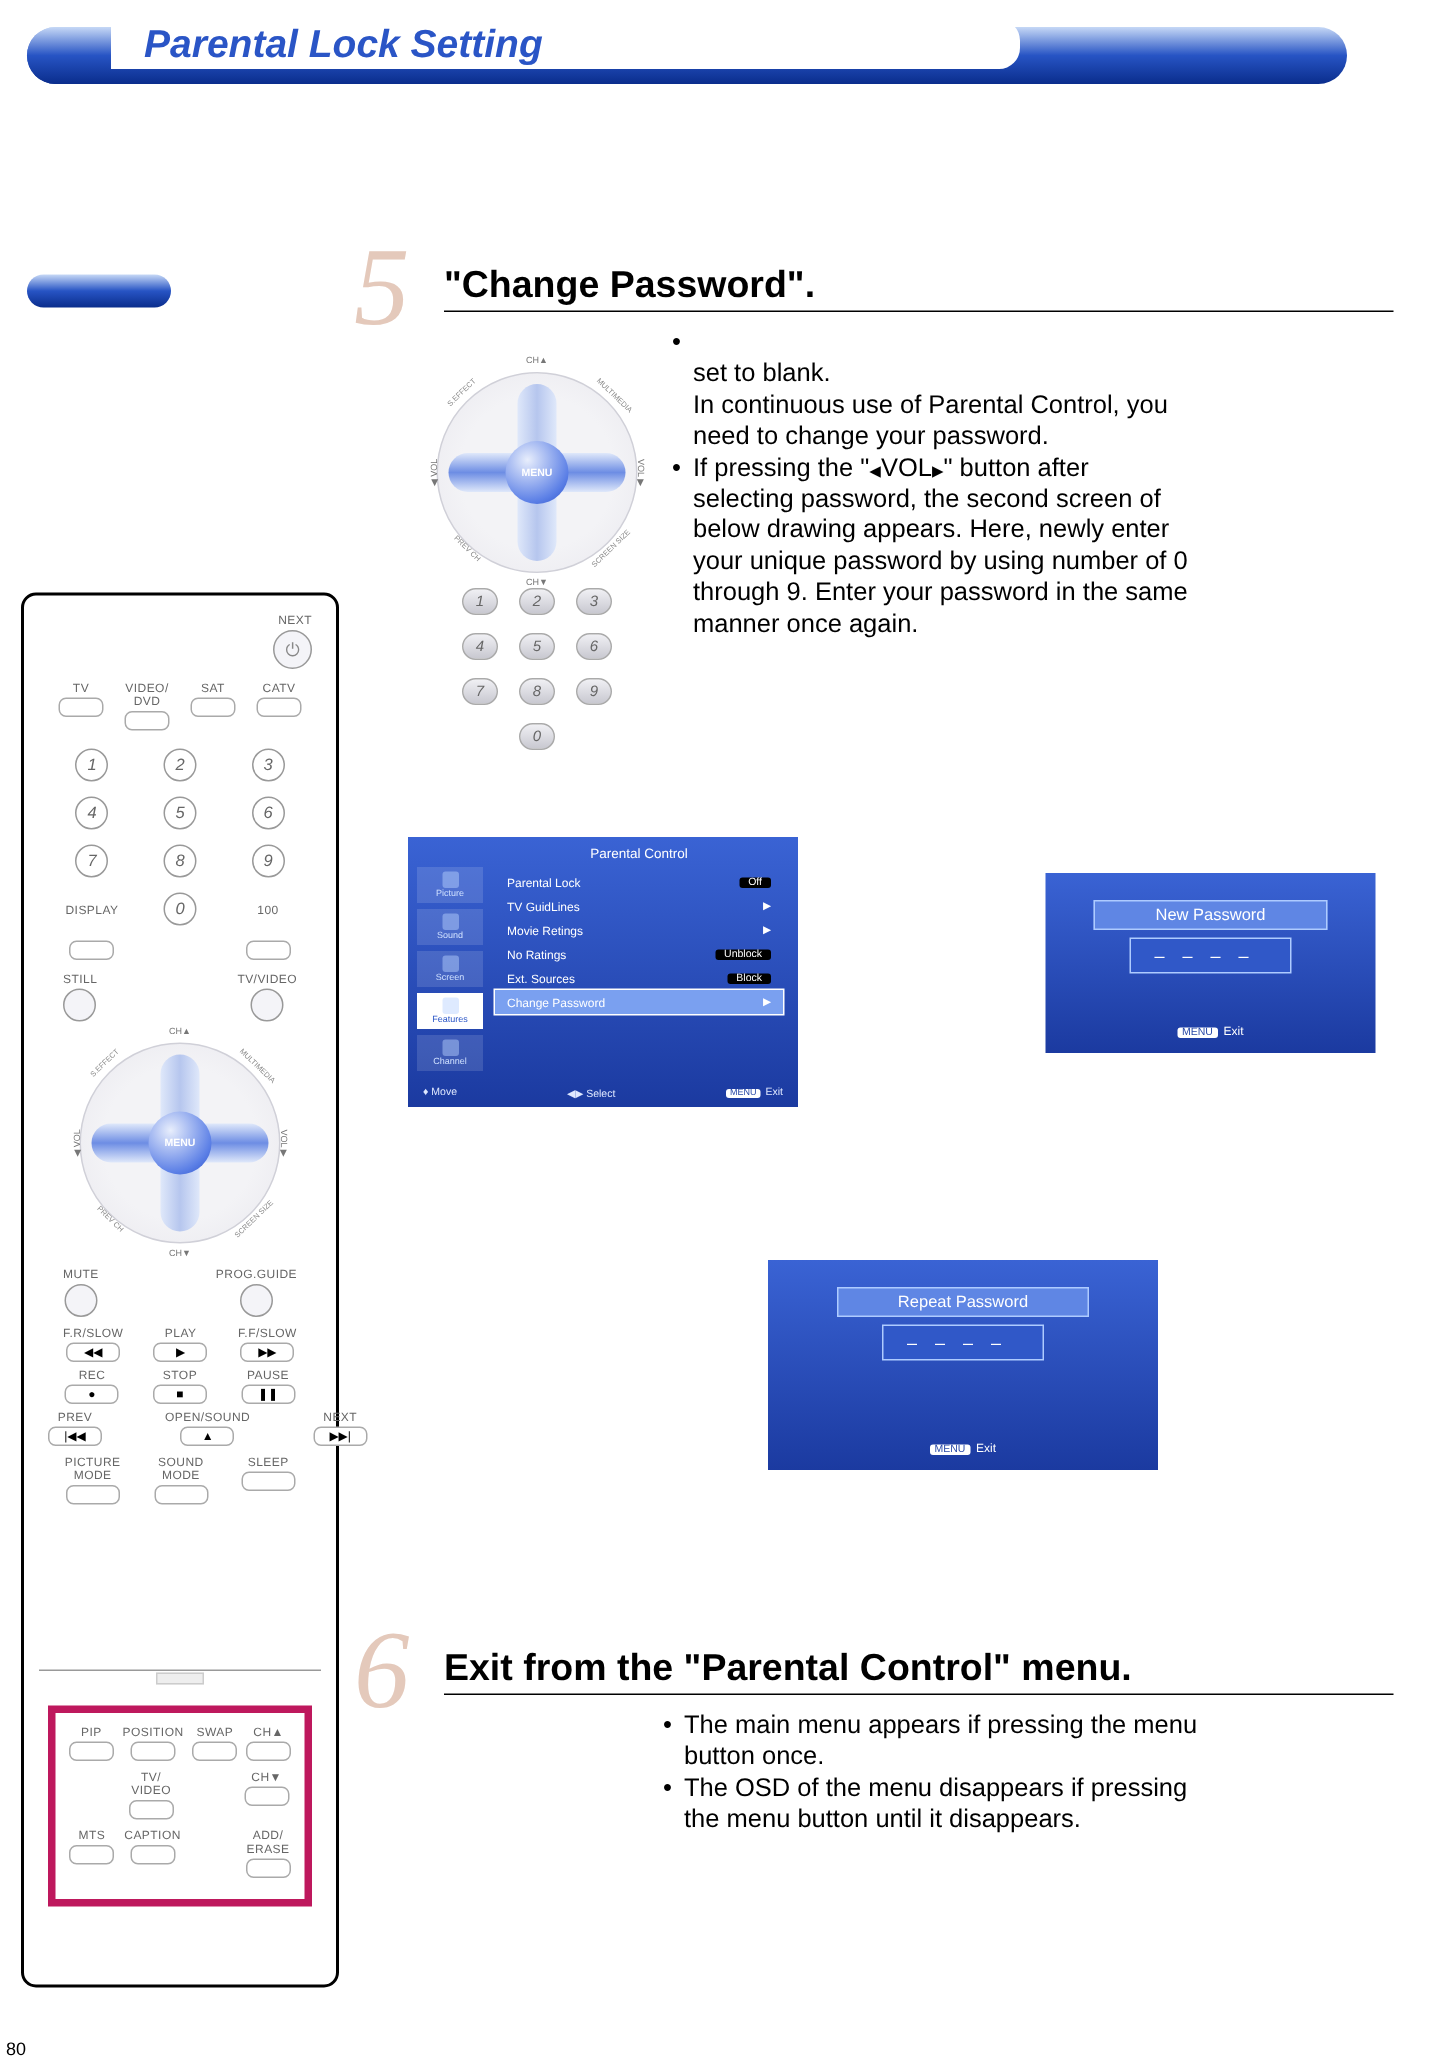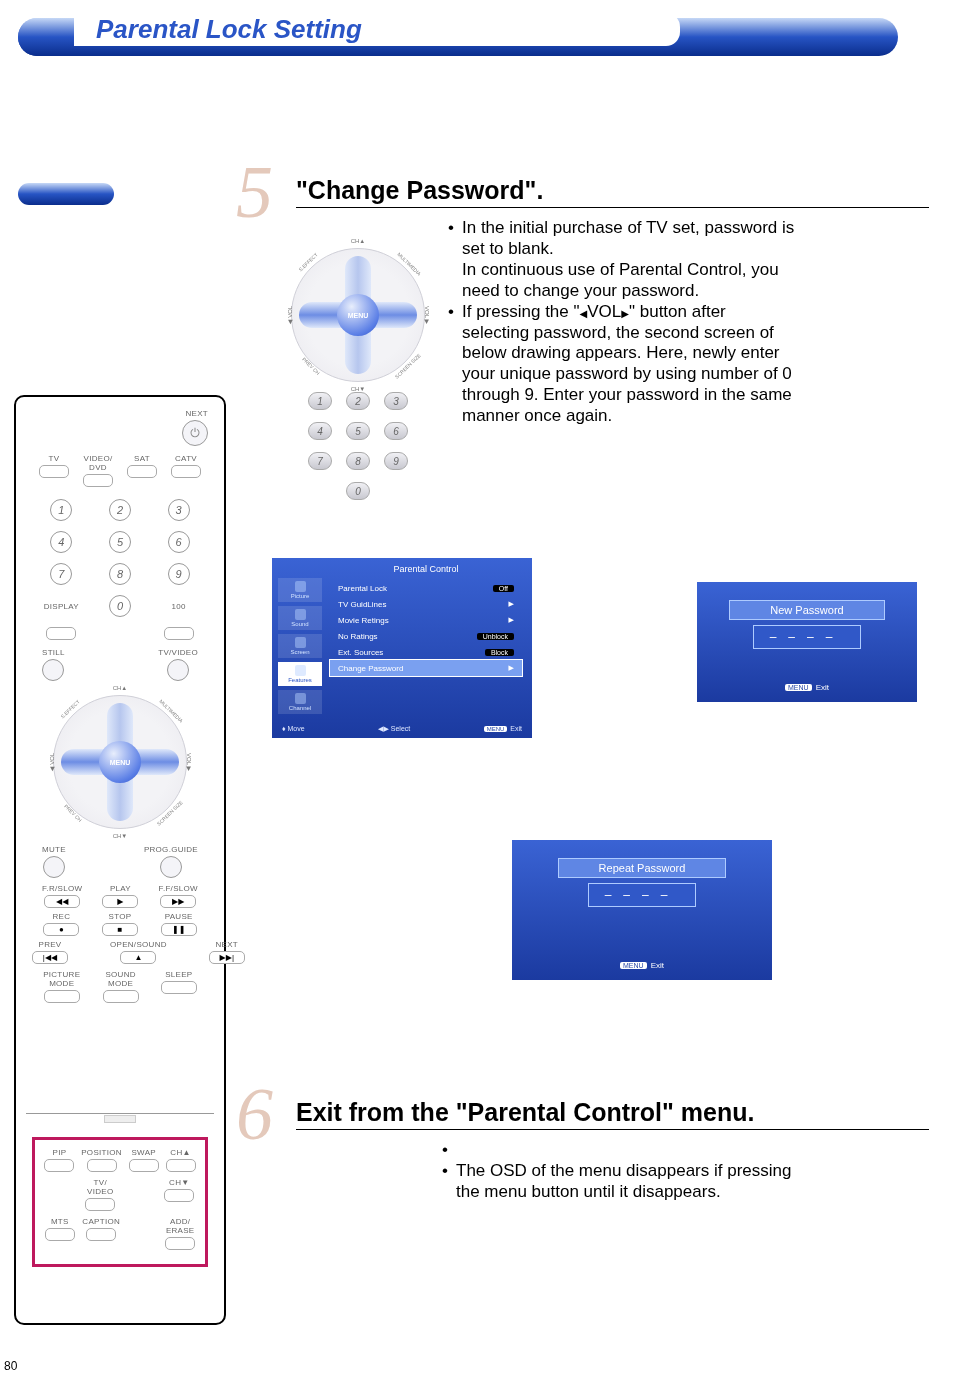--- a/index.html
+++ b/index.html
@@ -223,21 +223,21 @@
 
   .page-num {
     position: absolute;
     left: 4px; bottom: 6px;
     font-size: 12px;
   }
 
   .small-remote-block {
     position: absolute;
     left: 16px; right: 16px; top: 740px;
-    border: 3px solid #be185d;
+    border: 5px solid #be185d;
     padding: 8px 6px 14px 6px;
     font-size: 7px;
   }
   .vol-tri{ font-size:10px; }
 </style>
 </head>
 <body>
 
 <div class="title-bar">
   <div class="pill-left"></div>
@@ -276,21 +276,21 @@
         <div class="nbtn">7</div>
         <div class="nbtn">8</div>
         <div class="nbtn">9</div>
         <div class="nbtn zero">0</div>
       </div>
     </div>
     <div class="text-col bullet-block">
       <div class="bullet-row">
           <span class="dot">•</span>
           <div>
-        <span>In the initial purchase of TV set, password is</span><br>
+        <br>
         <span>set to blank.</span><br>
         <span>In continuous use of Parental Control, you</span><br>
         <span>need to change your password.</span>
       </div>
         </div>
       <div class="bullet-row">
           <span class="dot">•</span>
           <div>
         <span>If pressing the "</span><span class="vol-tri">◀</span><span>VOL</span><span class="vol-tri">▶</span><span>" button after</span><br>
         <span>selecting password, the second screen of</span><br>
@@ -376,20 +376,24 @@
     <div class="ftr"><span class="tag">MENU</span><span>Exit</span></div>
   </div>
 </div>
 
 <div class="section6">
   <div class="step-num">6</div>
   <div class="step-title">Exit from the "Parental Control" menu.</div>
   <div class="bullets bullet-block">
     <div class="bullet-row">
         <span class="dot">•</span>
+        <div>
+      <span>The main menu appears if pressing the menu</span><br>
+      <span>button once.</span>
+    </div>
       </div>
     <div class="bullet-row">
         <span class="dot">•</span>
         <div>
       <span>The OSD of the menu disappears if pressing</span><br>
       <span>the menu button until it disappears.</span>
     </div>
       </div>
   </div>
 </div>

